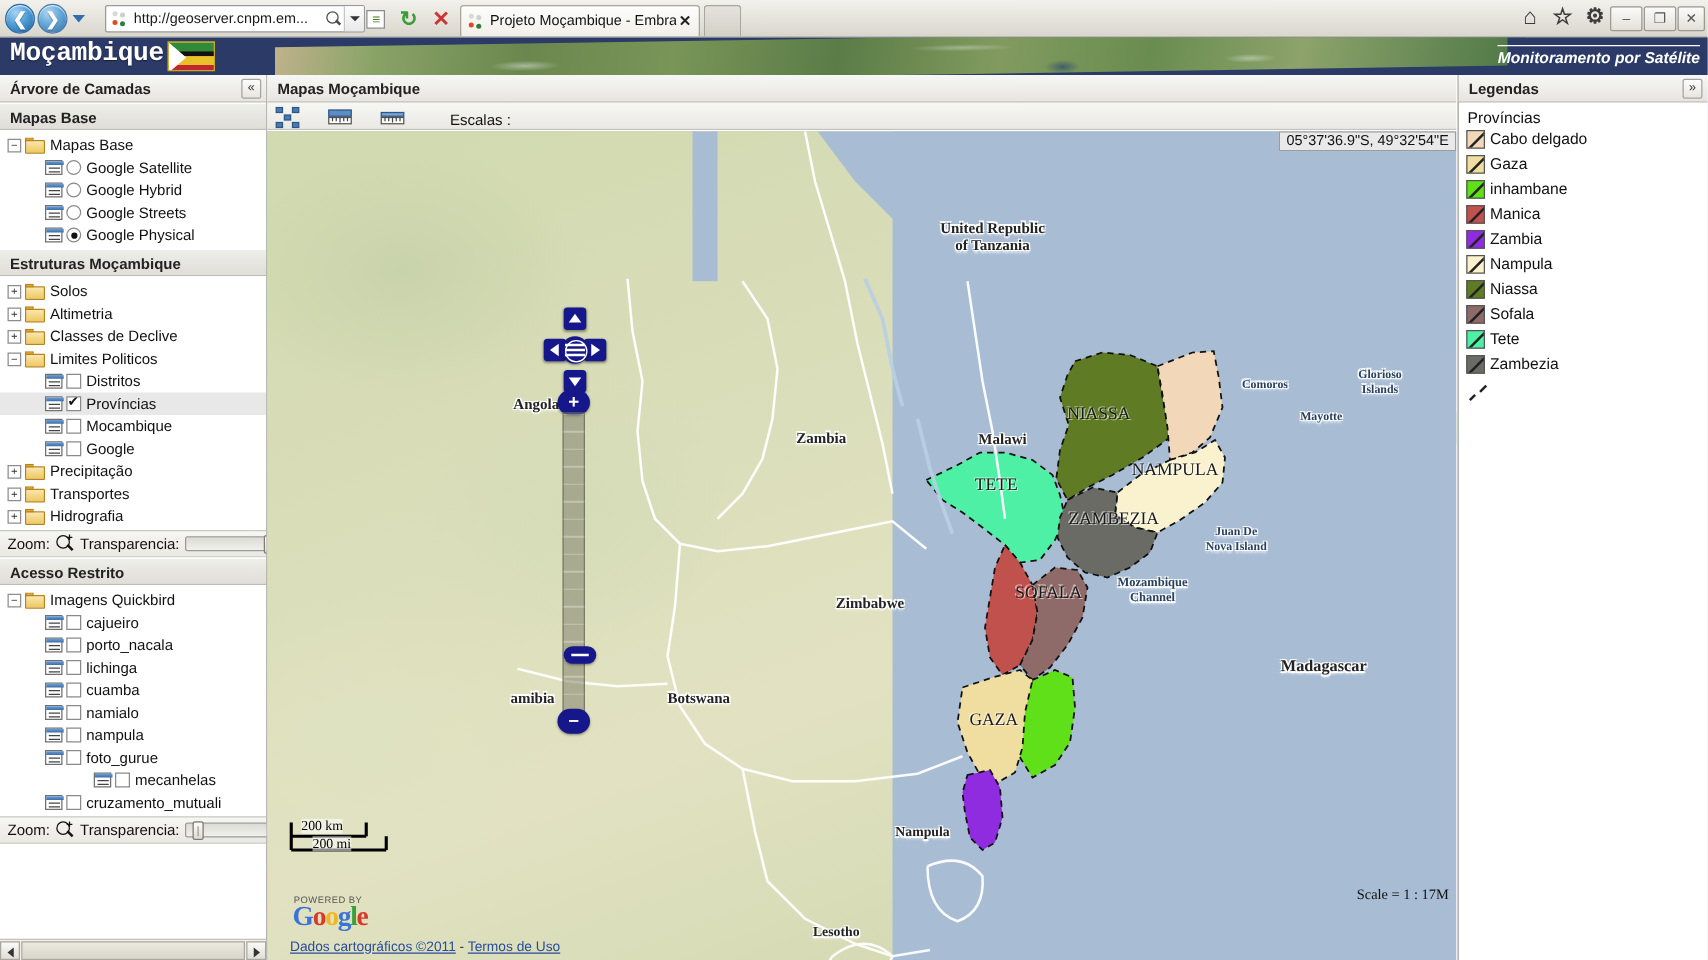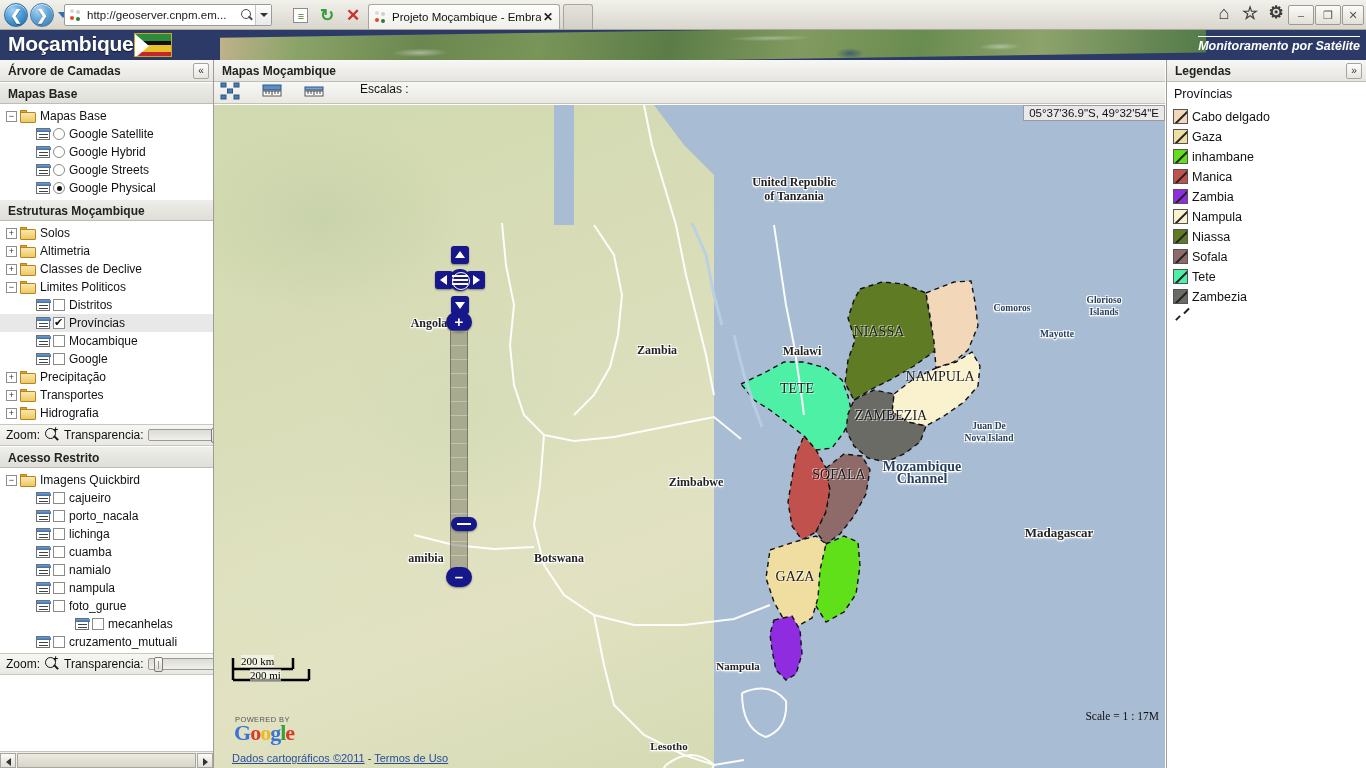--- a/index.html
+++ b/index.html
@@ -34,21 +34,21 @@
   }
   #btn-history {
     position: absolute; left: 57px; top: 10px; width: 12px; height: 10px; cursor: pointer;
   }
   #btn-history:after {
     content: ""; position: absolute; left: 1px; top: 2px;
     border-left: 5px solid transparent; border-right: 5px solid transparent;
     border-top: 6px solid #2f6fae;
   }
   #addressbar {
-    position: absolute; left: 64px; top: 4px; width: 208px; height: 22px;
+    position: absolute; left: 84px; top: 4px; width: 208px; height: 22px;
     background: #fff; border: 1px solid #9a9a9a; border-radius: 2px;
     display: flex; align-items: center;
   }
   #favicon-spot {
     width: 18px; height: 16px; margin-left: 2px; position: relative; flex: 0 0 auto;
   }
   #favicon-spot i {
     position: absolute; width: 4px; height: 4px; border-radius: 50%;
   }
   #favicon-spot i:nth-child(1){ left:3px; top:2px;  background:#d8d8d8; }
@@ -151,21 +151,21 @@
     content:""; position:absolute; left:0; top:0; width:100%; height:100%;
     background:
       radial-gradient(ellipse 40px 6px at 20% 60%, rgba(255,255,255,.45), transparent 70%),
       radial-gradient(ellipse 60px 4px at 55% 30%, rgba(255,255,255,.35), transparent 70%),
       radial-gradient(ellipse 30px 5px at 78% 70%, rgba(255,255,255,.4), transparent 70%),
       radial-gradient(ellipse 20px 8px at 63% 85%, rgba(30,60,120,.6), transparent 70%);
   }
   #banner-title {
     position:absolute; left:8px; top:2px; height:26px; z-index:3;
     color:#fff; font-size:21px; font-weight:bold; letter-spacing:-.3px;
-    font-family:Liberation Sans, sans-serif;
+    font-family:Liberation Mono, monospace;
     text-shadow:0 1px 1px rgba(0,0,0,.5);
     background:#2b3a67; padding-right:6px;
   }
   #banner-flag {
     position:absolute; left:134px; top:3px; width:38px; height:24px; z-index:4;
     background:#e8c02a; border:1px solid #00000022; overflow:hidden;
   }
   #banner-flag .stripe-g { position:absolute; left:0; top:0; width:38px; height:7px; background:#2e8b3a; }
   #banner-flag .stripe-b { position:absolute; left:0; top:7px; width:38px; height:4px; background:#111; }
   #banner-flag .stripe-y { position:absolute; left:0; top:11px; width:38px; height:7px; background:#e8c02a; }
@@ -314,21 +314,21 @@
     flex:1 1 auto; height:15px; margin:0 1px;
     background:linear-gradient(#eceadf,#d8d6cb); border:1px solid #a8a69e; cursor:pointer;
   }
 
   
   #map-panel {
     position:absolute; left:214px; top:60px; width:951px; height:708px; background:#fff;
   }
   #map-toolbar {
     height:22px; background:linear-gradient(#f7f7f4,#e9e8e3);
-    border-bottom:1px solid #c4c2ba; display:flex; align-items:flex-start; padding-left:6px; gap:22px;
+    border-bottom:1px solid #c4c2ba; display:flex; align-items:flex-end; padding-left:6px; gap:22px;
   }
   .mt-ico { width:20px; height:18px; position:relative; cursor:pointer; }
   #escalas-label { font-size:12px; color:#111; margin-left:14px; }
 
   #map-canvas {
     position:absolute; left:0; top:45px; width:951px; height:663px; overflow:hidden;
     background:#a8bcd4;
   }
   
   #land-africa {
@@ -445,21 +445,21 @@
   #map-credits a { color:#2a4d9b; text-decoration:underline; cursor:pointer; }
   #map-credits span.sep { color:#333; text-decoration:none; }
 
   
   #right-panel {
     position:absolute; left:1166px; top:60px; width:200px; height:708px;
     background:#fff; border-left:1px solid #9e9c94;
   }
   #legend-body { padding:4px 0 0 6px; }
   #legend-group-title { font-size:12.5px; color:#111; margin:1px 0 3px 1px; }
-  .legend-item { display:flex; align-items:flex-end; height:20px; }
+  .legend-item { display:flex; align-items:flex-start; height:20px; }
   .swatch {
     width:15px; height:15px; border:1px solid #555; margin-right:4px; flex:0 0 auto;
     position:relative; overflow:hidden;
   }
   .swatch:after {
     content:""; position:absolute; left:-4px; top:6px; width:24px; height:1.6px;
     background:#222; transform:rotate(-45deg);
   }
   .legend-label { font-size:12.5px; color:#111; }
   #legend-line-only {
@@ -865,21 +865,21 @@
         <div class="map-label" style="left: 482px; top: 370px; font-size: 12px; line-height: 14px; transform: translateX(-50%);">Zimbabwe</div>
         <div class="map-label" style="left: 345px; top: 446px; font-size: 12px; line-height: 14px; transform: translateX(-50%);">Botswana</div>
         <div class="map-label" style="left: 212px; top: 446px; font-size: 12px; line-height: 14px; transform: translateX(-50%);">amibia</div>
         <div class="map-label" style="left: 455px; top: 635px; font-size: 11px; line-height: 13px; transform: translateX(-50%);">Lesotho</div>
         <div class="map-label" style="left: 524px; top: 555px; font-size: 11px; line-height: 13px; transform: translateX(-50%);">Nampula</div>
         <div class="map-label" style="left: 845px; top: 420px; font-size: 13px; line-height: 15px; transform: translateX(-50%);">Madagascar</div>
         <div class="map-label ocean-label" style="left: 798px; top: 198px; font-size: 9.5px; line-height: 11.5px; transform: translateX(-50%);">Comoros</div>
         <div class="map-label ocean-label" style="left: 890px; top: 190px; font-size: 9.5px; line-height: 11.5px; transform: translateX(-50%);">Glorioso<br>Islands</div>
         <div class="map-label ocean-label" style="left: 843px; top: 224px; font-size: 9.5px; line-height: 11.5px; transform: translateX(-50%);">Mayotte</div>
         <div class="map-label ocean-label" style="left: 775px; top: 316px; font-size: 9.5px; line-height: 11.5px; transform: translateX(-50%);">Juan De<br>Nova Island</div>
-        <div class="map-label ocean-label" style="left: 708px; top: 356px; font-size: 14px; line-height: 12px; transform: translateX(-50%);">Mozambique<br>Channel</div>
+        <div class="map-label ocean-label" style="left: 708px; top: 356px; font-size: 10px; line-height: 12px; transform: translateX(-50%);">Mozambique<br>Channel</div>
       </div>
     <div id="province-labels">
         <div class="prov-label" style="left: 665px; top: 227px; font-size: 14px; transform: translate(-50%, -50%);">NIASSA</div>
         <div class="prov-label" style="left: 726px; top: 272px; font-size: 14px; transform: translate(-50%, -50%);">NAMPULA</div>
         <div class="prov-label" style="left: 583px; top: 284px; font-size: 14px; transform: translate(-50%, -50%);">TETE</div>
         <div class="prov-label" style="left: 677px; top: 311px; font-size: 14px; transform: translate(-50%, -50%);">ZAMBEZIA</div>
         <div class="prov-label" style="left: 625px; top: 370px; font-size: 14px; transform: translate(-50%, -50%);">SOFALA</div>
         <div class="prov-label" style="left: 581px; top: 472px; font-size: 14px; transform: translate(-50%, -50%);">GAZA</div>
       </div>
 

